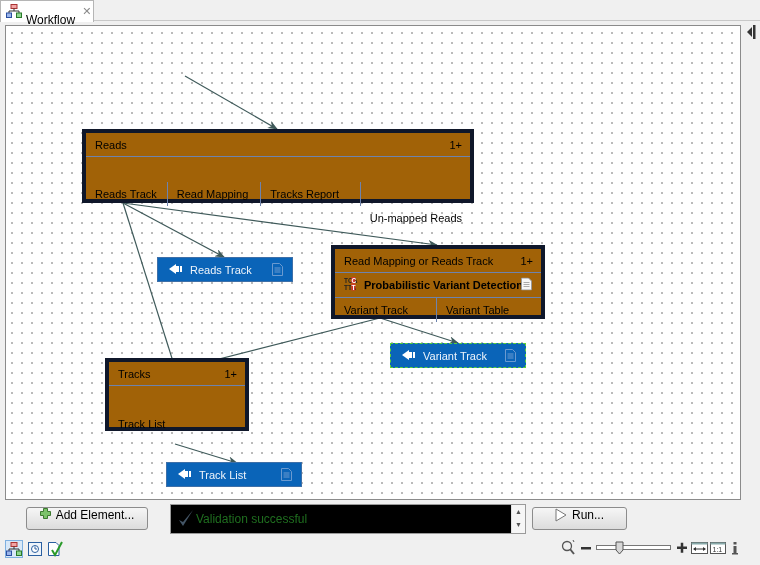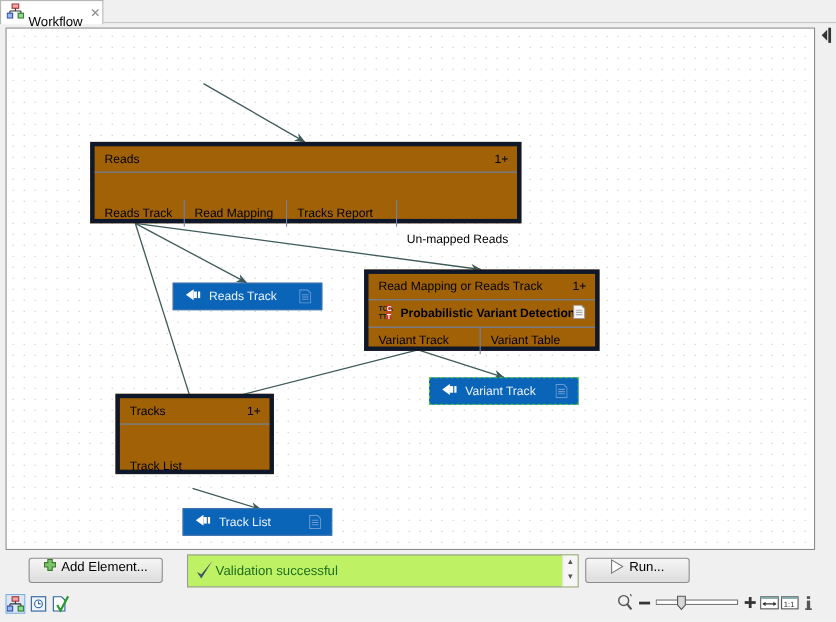--- a/index.html
+++ b/index.html
@@ -37,21 +37,21 @@
   .tool .outs .cell:last-child { border-right: none; }
 
   .out-node { position: absolute; height: 25px; background: #0a64b8; border: 1px solid #3d6fa8; display: flex; align-items: center; padding-left: 11px; color: #fff; }
   .out-node .lbl { margin-left: 7px; font-size: 11px; color: #eef4fb; }
   .out-node .doc { position: absolute; right: 9px; top: 5px; }
   .out-node.selected { border: 1px dashed #5ad13a; outline: 1px solid #0a64b8; outline-offset: -2px; }
 
   
   .btn { position: absolute; height: 23px; border: 1px solid #8c8c8c; border-radius: 3px; background: linear-gradient(#f6f6f6, #dcdcdc); display: flex; justify-content: center; font-size: 12px; cursor: pointer; }
   .btn .ico { margin-right: 5px; }
-  .status-box { position: absolute; left: 170px; top: 504px; width: 356px; height: 30px; border: 1px solid #9a9a9a; background: #bef264; }
+  .status-box { position: absolute; left: 170px; top: 504px; width: 356px; height: 30px; border: 1px solid #9a9a9a; background: #000000; }
   .status-box .txt { position: absolute; left: 25px; top: 7px; font-size: 12px; color: #1f6e1f; }
   .status-box .check { position: absolute; left: 7px; top: 5px; }
   .status-box .scroll { position: absolute; right: 0; top: 0; width: 14px; height: 28px; border-left: 1px solid #e2e2e2; background: #f6f6f6; }
   .status-box .scroll span { position: absolute; left: 3px; font-size: 7px; color: #555; }
 
   .bottom-bar { position: absolute; left: 0; top: 537px; width: 760px; height: 28px; }
   .view-ico { position: absolute; top: 541px; width: 16px; height: 16px; cursor: pointer; }
   .view-ico.active { outline: 1px solid #7fb0e0; background: #d8e8f8; }
   .zoom-ctrl { position: absolute; top: 540px; height: 16px; cursor: pointer; }
 </style>

